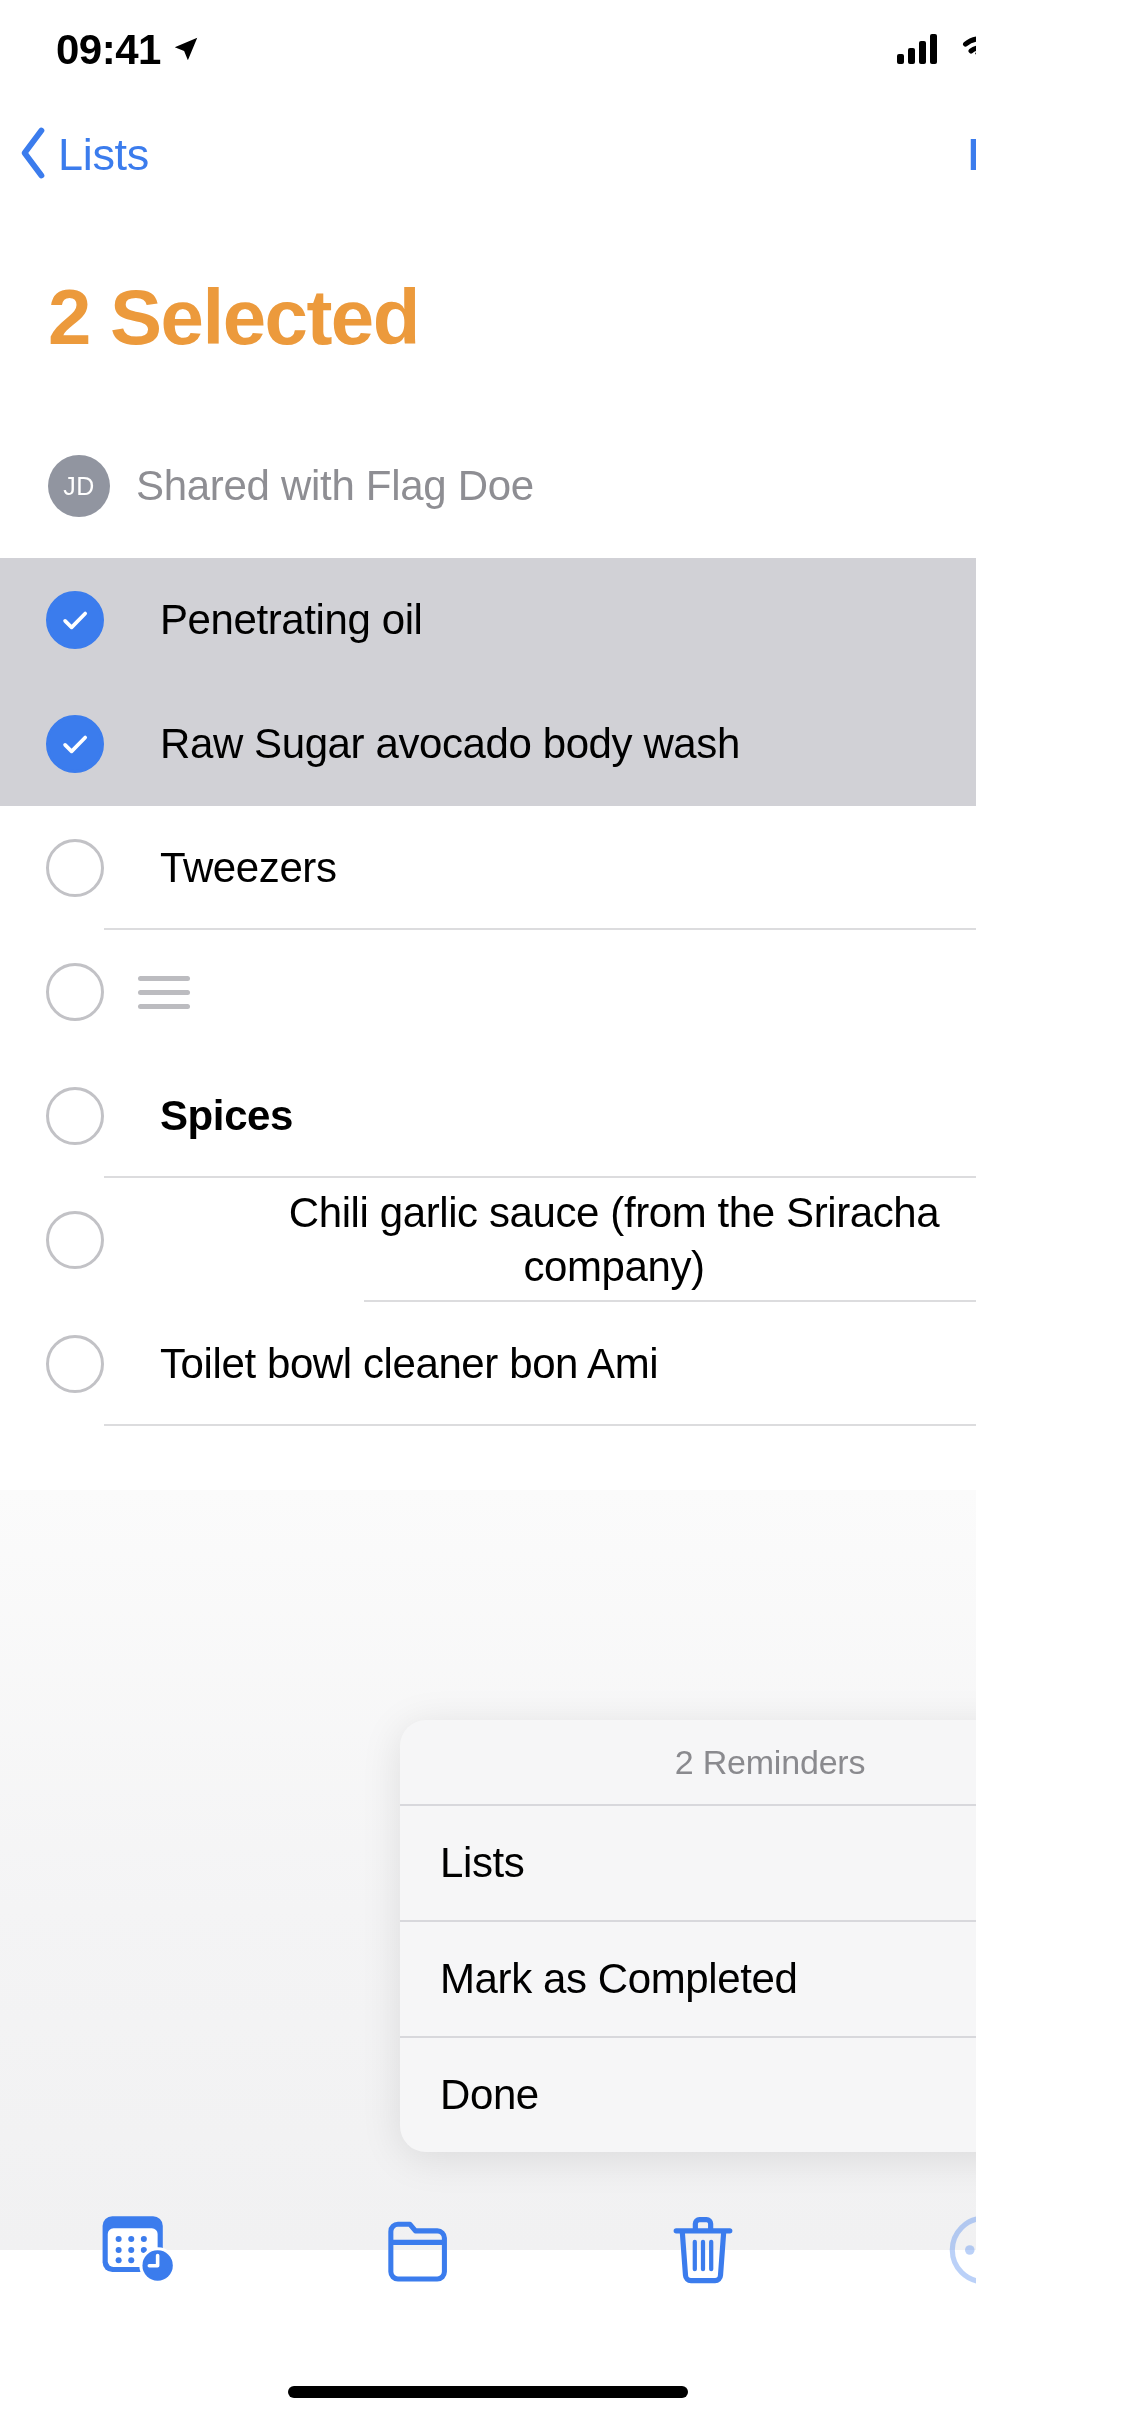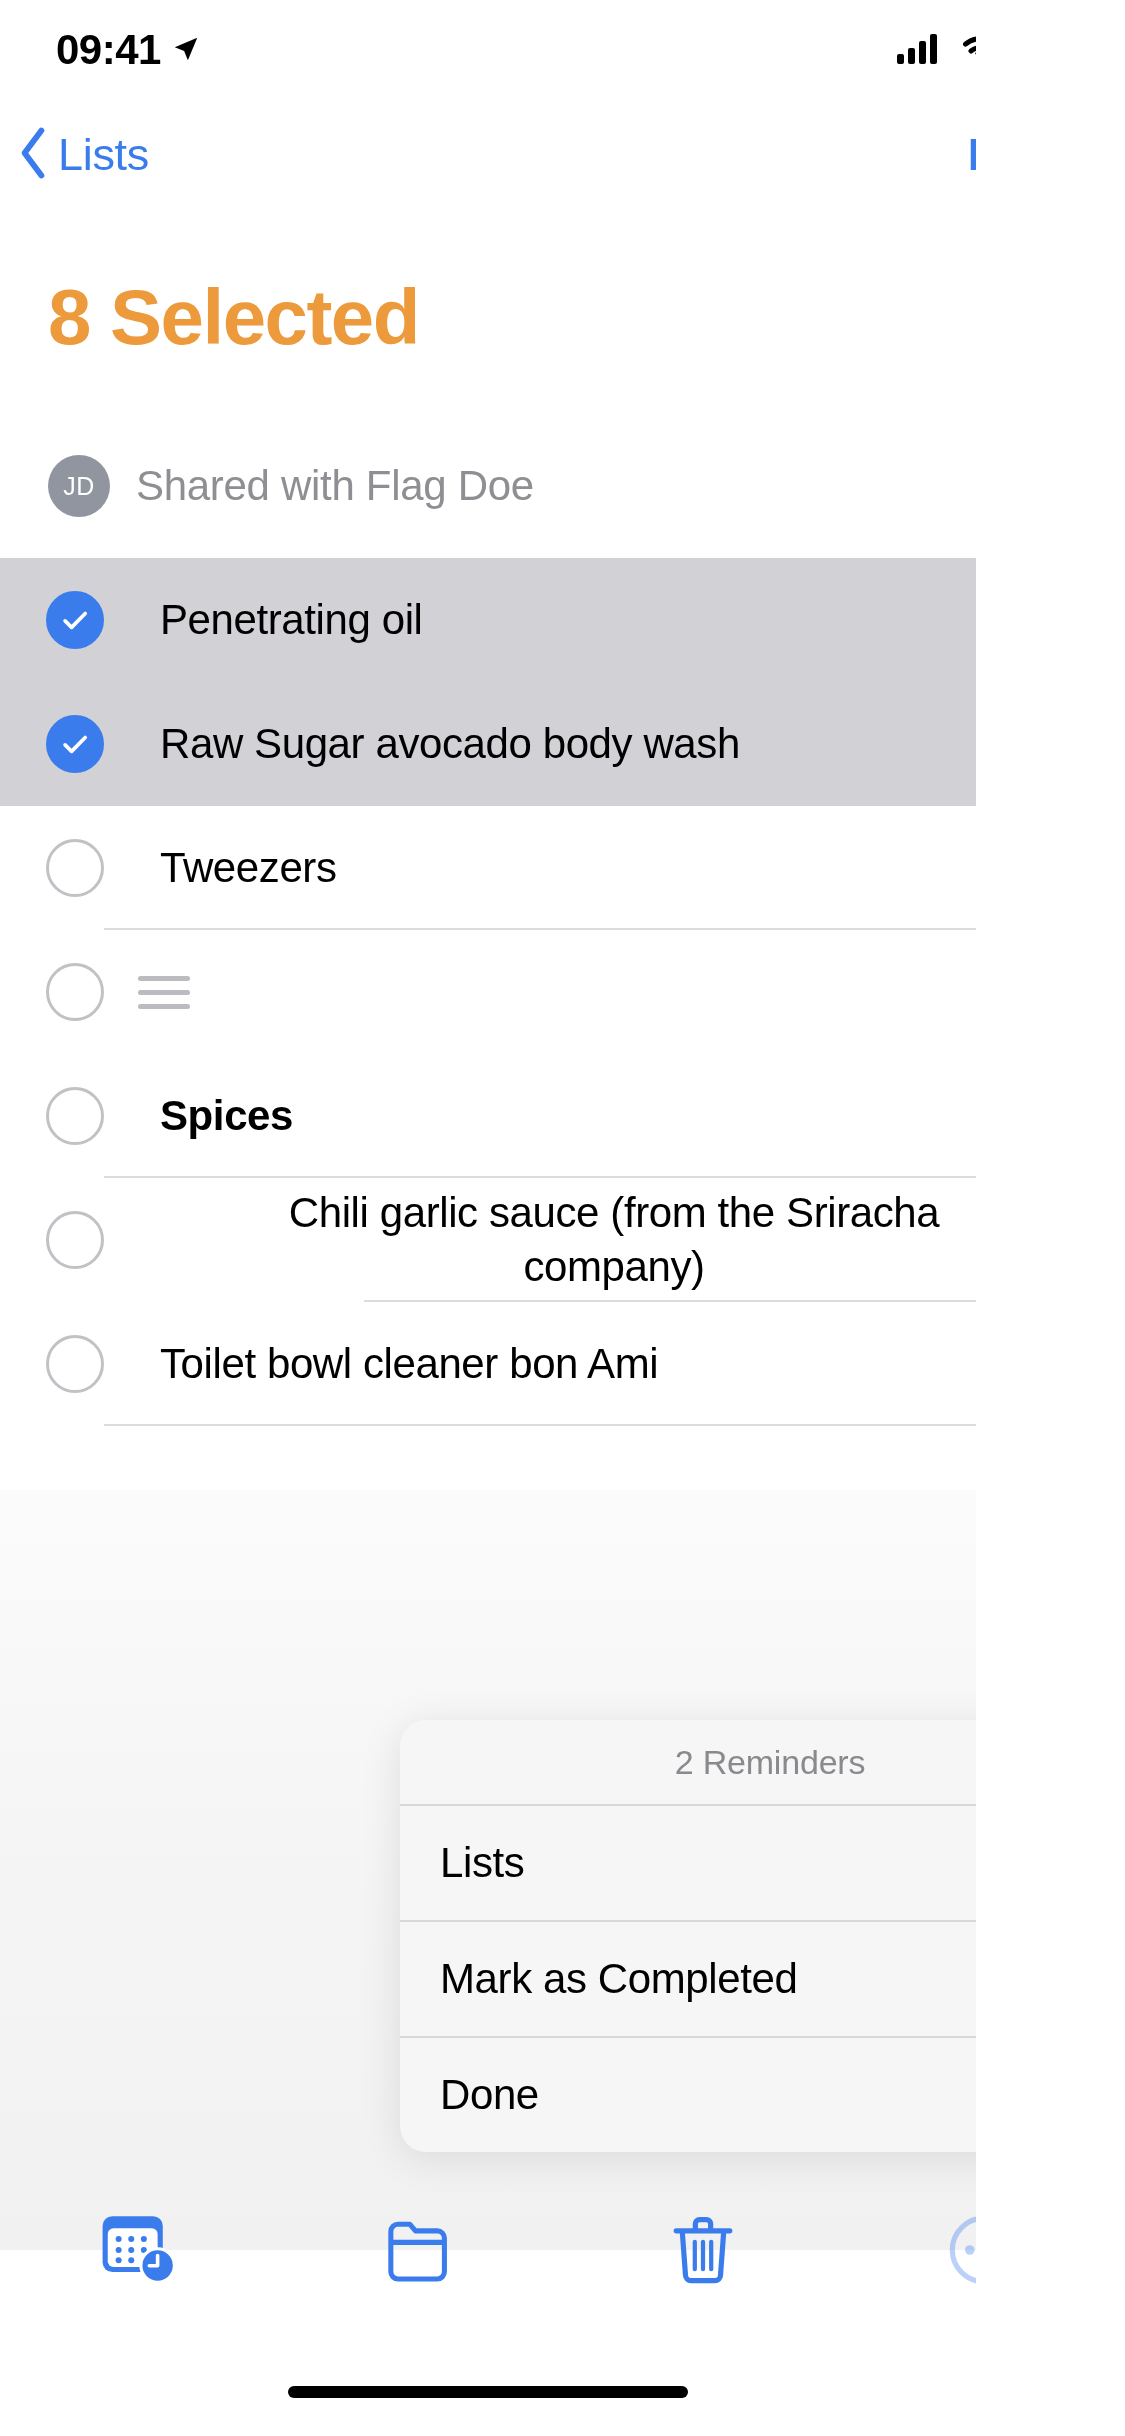--- a/index.html
+++ b/index.html
@@ -185,21 +185,21 @@
       <span>
         <svg width="34" height="56" viewBox="0 0 24 40">
           <path d="M18 4L6 20l12 16" stroke="#3b7ced" stroke-width="4.2" fill="none" stroke-linecap="round" stroke-linejoin="round"></path>
         </svg>
       </span>
       <span class="nav-back-label">Lists</span>
     </div>
     <div class="nav-done">Done</div>
   </div>
 
-  <div class="title">8 Selected</div>
+  <div class="title">2 Selected</div>
 
   <div class="shared-row">
     <div class="avatar">
       <span>JD</span>
     </div>
     <div class="shared-label">Shared with Flag Doe</div>
   </div>
 
   <div class="list" id="reminder-list">
       <div class="row selected">

